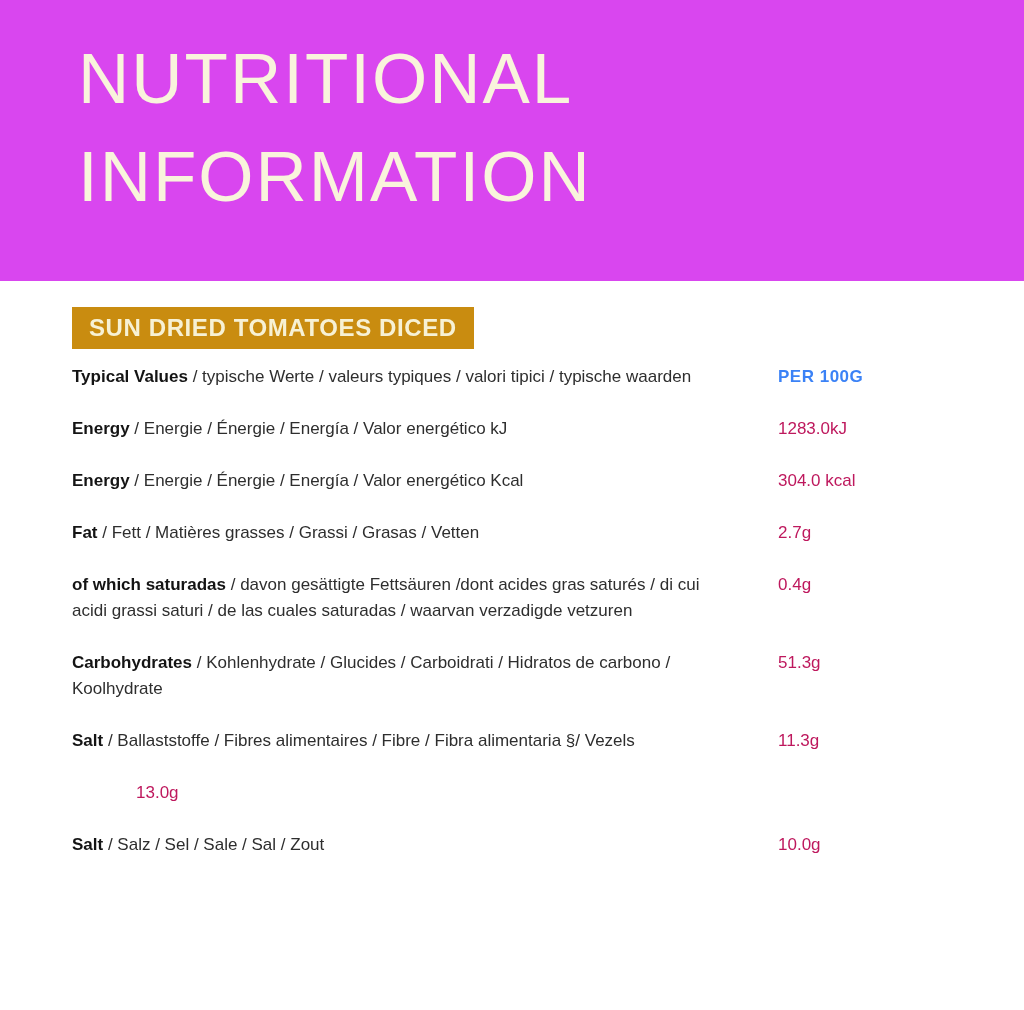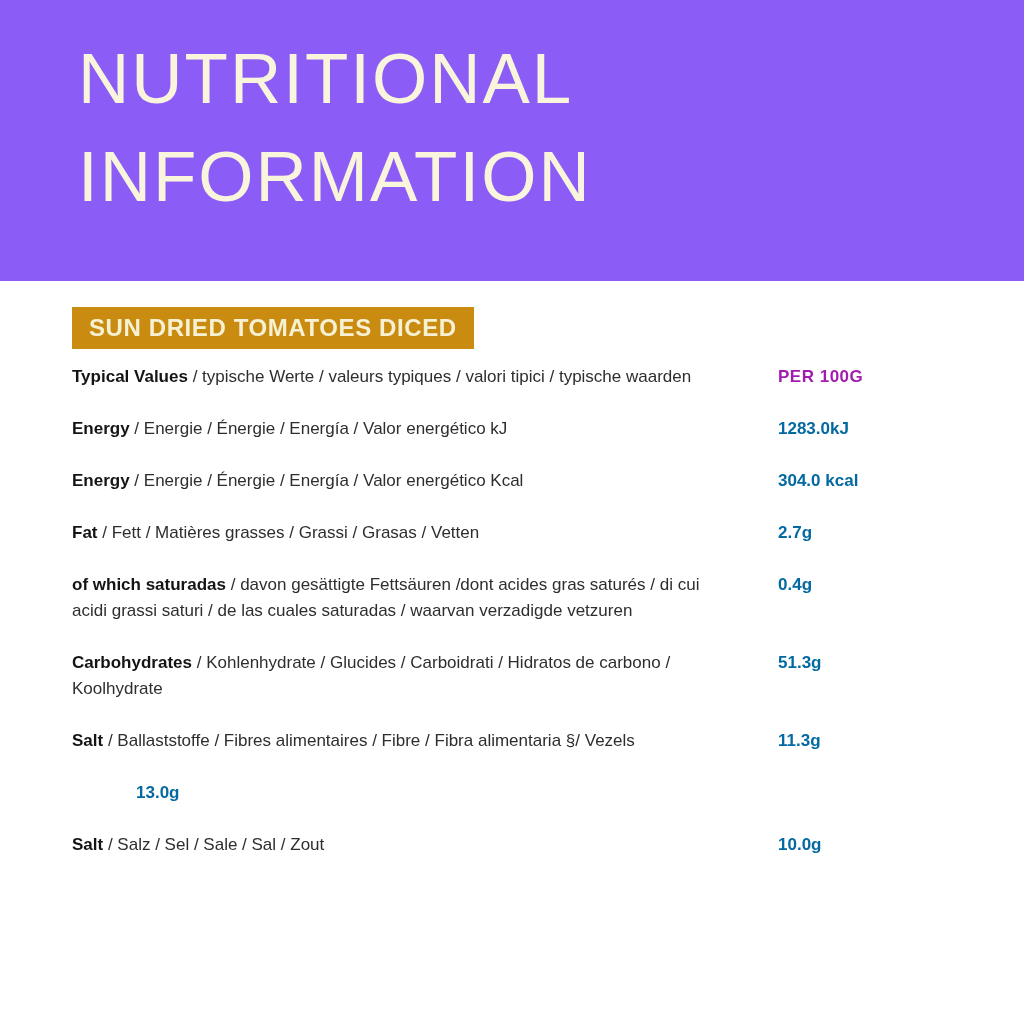--- a/index.html
+++ b/index.html
@@ -5,21 +5,21 @@
   * { margin: 0; padding: 0; box-sizing: border-box; }
   html, body {
     width: 1024px; height: 1010px;
     background: #ffffff;
     font-family: "Liberation Sans", sans-serif;
     overflow: hidden;
   }
   
   .banner {
     width: 1024px; height: 281px;
-    background: #8b5cf6;
+    background: #d946ef;
     padding: 30px 0 0 78px;
   }
   .banner-title {
     color: #F9F4DC;
     font-size: 71px;
     font-weight: 400;
     letter-spacing: 2px;
     line-height: 98px;
     white-space: nowrap;
   }
@@ -50,27 +50,26 @@
   .row-label {
     width: 642px;
     color: #2e2e2e;
   }
   .row-label b {
     color: #141414;
     font-weight: 700;
   }
   .row-value {
     margin-left: 64px;
-    color: #0369a1;
+    color: #be185d;
     white-space: nowrap;
-    font-weight: bold;
   }
   .row-value.header {
     font-weight: 700;
-    color: #a21caf;
+    color: #3b82f6;
     letter-spacing: 0.5px;
   }
 </style>
 </head>
 <body>
 
 <div class="banner">
   <div class="banner-title">NUTRITIONAL</div>
   <div class="banner-title">INFORMATION</div>
 </div>

